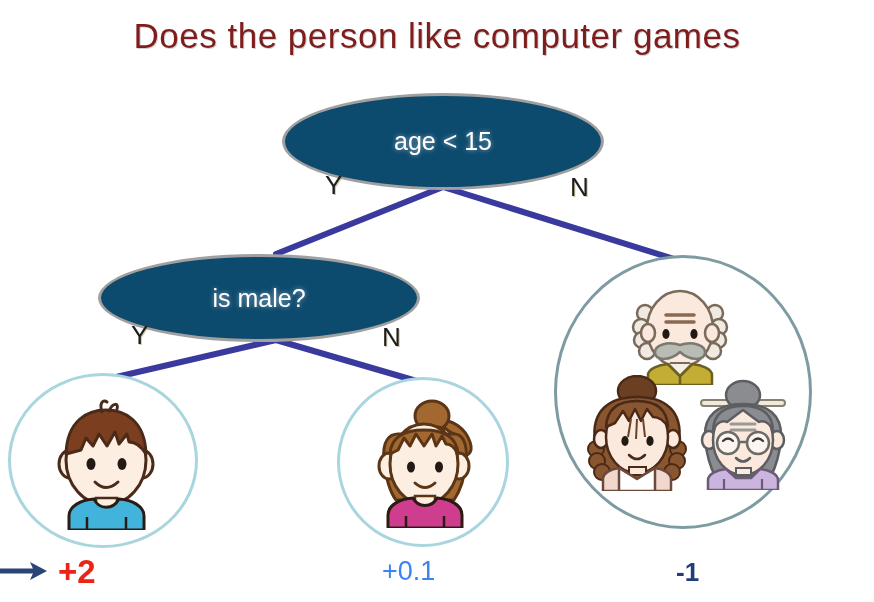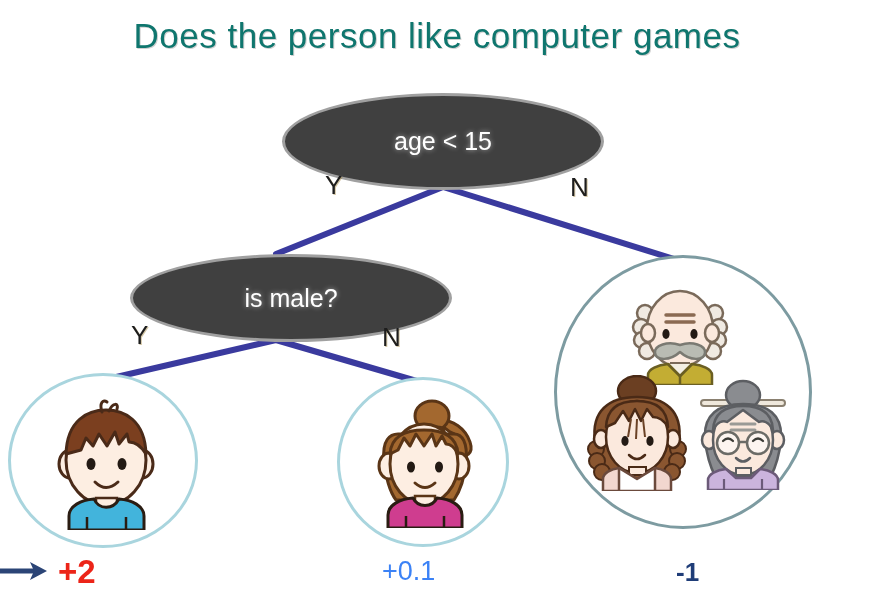--- a/index.html
+++ b/index.html
@@ -20,60 +20,60 @@
 
   
   #title {
     position: absolute;
     left: 0;
     top: 16px;
     width: 874px;
     text-align: center;
     font-size: 35px;
     font-weight: 400;
-    color: #0f766e;
+    color: #7f1d1d;
     letter-spacing: 0.5px;
     white-space: nowrap;
     text-shadow: 1px 1px 0 rgba(120,120,120,0.35);
   }
 
   
   #edges {
     position: absolute;
     left: 0;
     top: 0;
     width: 874px;
     height: 602px;
     pointer-events: none;
   }
 
   
   .node-ellipse {
     position: absolute;
     box-sizing: border-box;
     border-radius: 50%;
-    background: #404040;
+    background: #0c4a6e;
     border: 3px solid #a0a0a0;
     display: flex;
     align-items: center;
     justify-content: center;
     color: #ffffff;
     font-size: 25px;
     font-weight: 400;
     text-shadow: 0 0 5px rgba(255,255,255,0.55);
     white-space: nowrap;
   }
   #node-root {
     left: 282px;
     top: 93px;
     width: 322px;
     height: 97px;
   }
   #node-ismale {
-    left: 130px;
+    left: 98px;
     top: 254px;
     width: 322px;
     height: 88px;
   }
 
   
   .edge-label {
     position: absolute;
     font-size: 26px;
     color: #1d1d1d;

